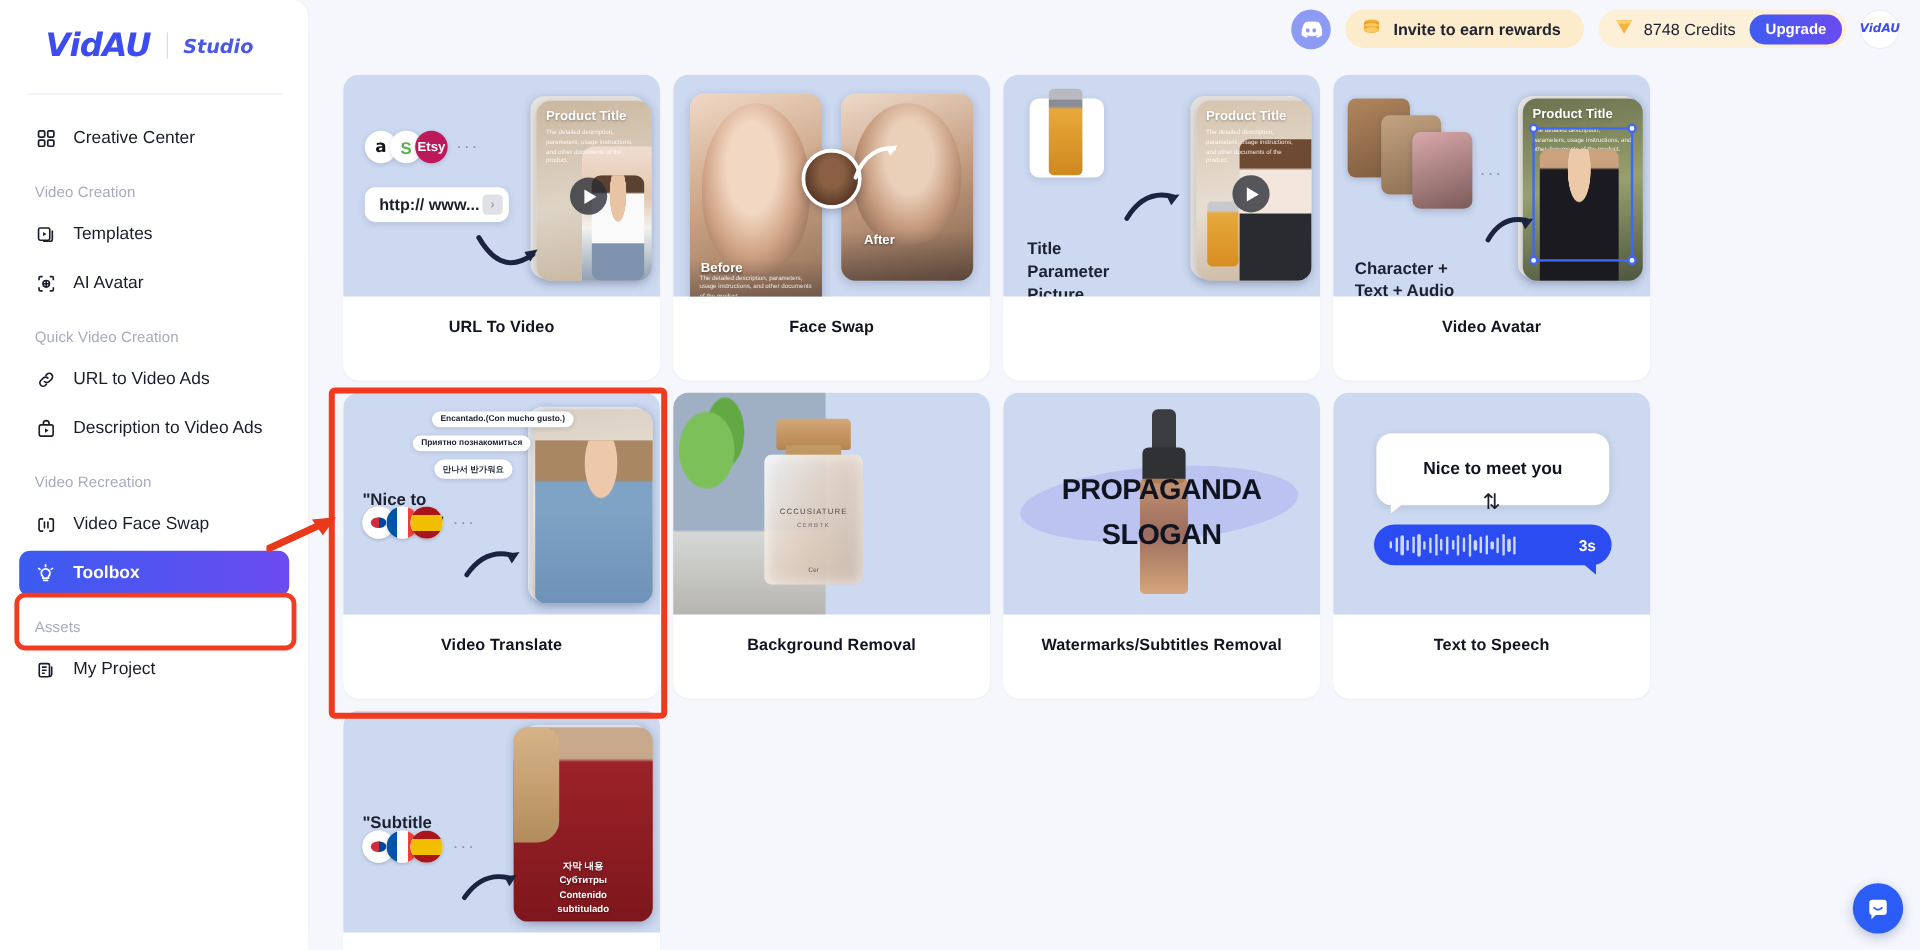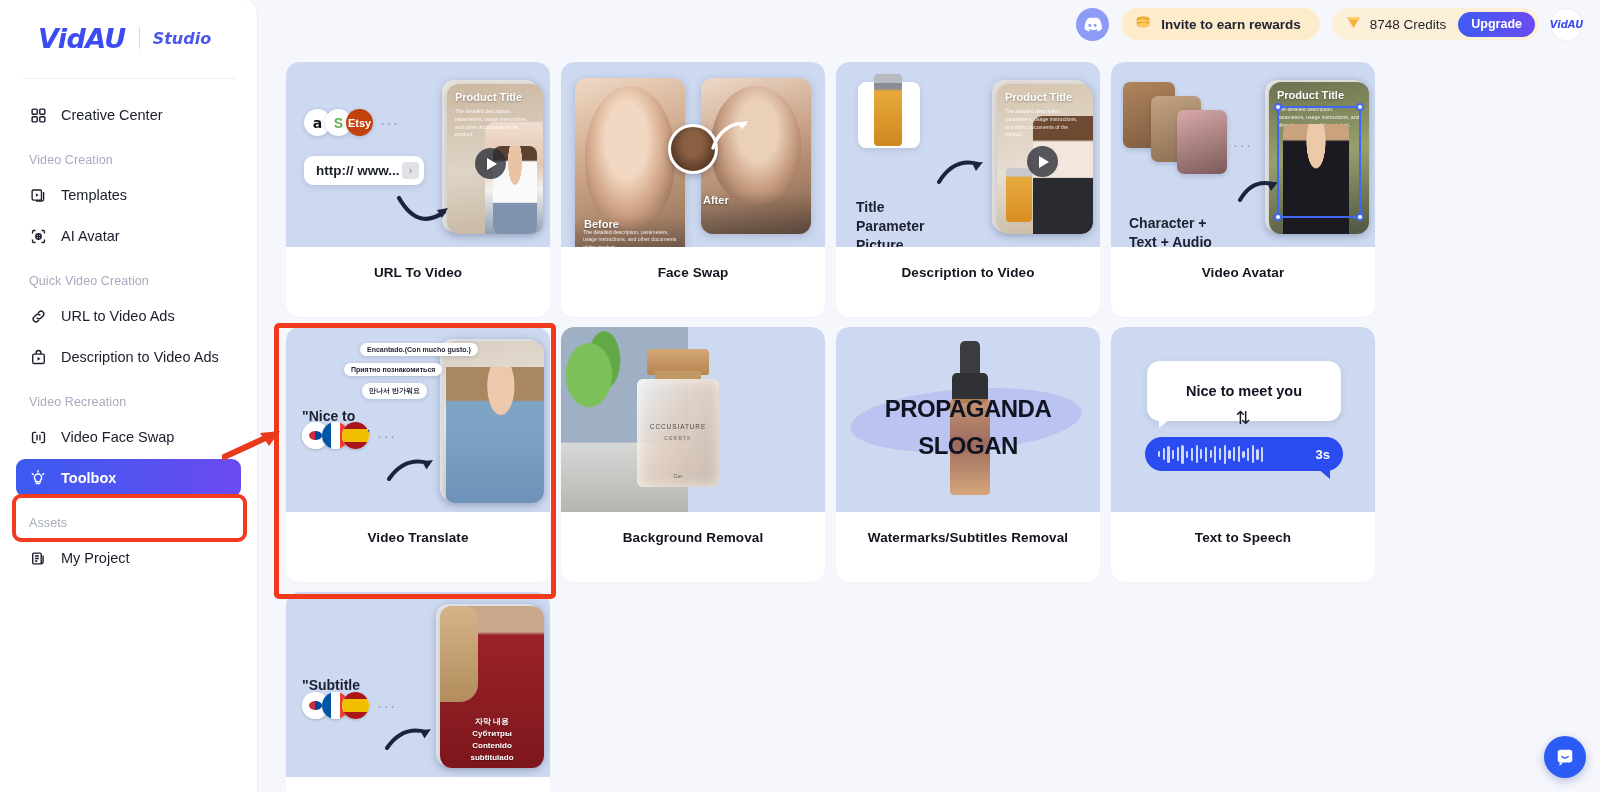--- a/index.html
+++ b/index.html
@@ -323,21 +323,21 @@
             <div class="pdesc">The detailed description, parameters, usage instructions, and other documents of the product.</div>
             <div class="playbtn" style="left:28px;top:64px;"></div>
           </div>
           <div style="position:absolute;left:18px;top:47px;display:flex;align-items:center;gap:-5px;">
             <div class="logo-chip">
                 <span style="color:#141519;font-family:'DejaVu Sans',sans-serif;">a</span>
               </div>
             <div class="logo-chip" style="margin-left:-6px;color:#5fb054;">
                 <span>S</span>
               </div>
-            <div class="logo-chip" style="margin-left:-6px;background:#c2410c;color:#fff;font-size:11px;">
+            <div class="logo-chip" style="margin-left:-6px;background:#be185d;color:#fff;font-size:11px;">
                 <span>Etsy</span>
               </div>
             <span class="dots3" style="margin-left:7px;">···</span>
           </div>
           <div class="urlbox" style="position:absolute;left:18px;top:94px;width:120px;">
             <span>http:// www...</span>
             <span class="urlgo">›</span>
           </div>
           <svg style="position:absolute;left:110px;top:128px;" width="60" height="38" viewBox="0 0 60 38">
             <path d="M3 8 C18 34, 34 32, 48 22" stroke="#1b2340" stroke-width="4.2" fill="none" stroke-linecap="round"></path>
@@ -351,21 +351,21 @@
         <div class="thumb">
           <div class="phone" style="left:14px;top:16px;width:110px;height:180px;background:linear-gradient(160deg,#f0d9c6,#c9a183 48%,#8b6a52);">
             <div style="position:absolute;left:10px;right:10px;top:8px;bottom:30px;background:radial-gradient(ellipse at 46% 38%,#f2d8c2 30%,#cfa284 58%,#6d4f3c 100%);border-radius:50% 50% 46% 46%;"></div>
             <div style="position:absolute;left:0;right:0;bottom:0;height:42px;background:linear-gradient(180deg,transparent,rgba(20,20,30,.35));"></div>
             <div style="position:absolute;left:9px;bottom:28px;color:#fff;font-size:11px;font-weight:700;text-shadow:0 1px 2px rgba(0,0,0,.5);">Before</div>
             <div class="pdesc" style="top:auto;bottom:6px;">The detailed description, parameters, usage instructions, and other documents of the product.</div>
           </div>
           <div class="phone" style="right:14px;top:16px;width:110px;height:156px;background:linear-gradient(160deg,#eedac9,#c49c80 48%,#7f6049);">
             <div style="position:absolute;left:10px;right:10px;top:8px;bottom:30px;background:radial-gradient(ellipse at 52% 38%,#eacfb9 30%,#c59a7d 58%,#67493a 100%);border-radius:50% 50% 46% 46%;"></div>
             <div style="position:absolute;left:0;right:0;bottom:0;height:42px;background:linear-gradient(180deg,transparent,rgba(20,20,30,.35));"></div>
-            <div style="position:absolute;left:2px;bottom:28px;color:#fff;font-size:11px;font-weight:700;text-shadow:0 1px 2px rgba(0,0,0,.5);">After</div>
+            <div style="position:absolute;left:19px;bottom:28px;color:#fff;font-size:11px;font-weight:700;text-shadow:0 1px 2px rgba(0,0,0,.5);">After</div>
             <div class="pdesc" style="top:auto;bottom:6px;"></div>
           </div>
           <div style="position:absolute;left:107px;top:62px;width:50px;height:50px;border-radius:50%;border:3px solid #fff;background:radial-gradient(ellipse at 50% 40%,#8a5f42 32%,#5b3b28 70%,#2d1d15);box-shadow:0 2px 7px rgba(20,30,60,.3);"></div>
           <svg style="position:absolute;left:148px;top:52px;" width="44" height="44" viewBox="0 0 44 44">
             <path d="M4 34 C10 16, 24 8, 36 10" stroke="#fff" stroke-width="3.4" fill="none" stroke-linecap="round"></path>
             <path d="M39 7 l-10 1.5 4 7z" fill="#fff"></path>
           </svg>
         </div>
         <div class="card-label">Face Swap</div>
       </div>
@@ -385,21 +385,20 @@
           <div style="position:absolute;left:20px;top:96px;" class="cap-text">
             <div>Title</div>
             <div>Parameter</div>
             <div>Picture</div>
           </div>
           <svg style="position:absolute;left:100px;top:94px;" width="54" height="34" viewBox="0 0 54 34">
             <path d="M3 26 C14 8, 28 4, 42 8" stroke="#1b2340" stroke-width="4" fill="none" stroke-linecap="round"></path>
             <path d="M47 6 l-11 1 4 8z" fill="#1b2340"></path>
           </svg>
         </div>
-        <div class="card-label">Description to Video</div>
       </div>
 
       <div class="card">
         <div class="thumb">
           <div class="phone back" style="right:10px;top:18px;width:100px;height:152px;background:#ece9e4;"></div>
           <div class="phone" style="right:6px;top:20px;width:100px;height:152px;background:linear-gradient(170deg,#6c7250,#97a06d 48%,#4e5740);">
             <div class="ptitle">Product Title</div>
             <div class="pdesc">The detailed description, parameters, usage instructions, and other documents of the product.</div>
             <div style="position:absolute;left:14px;bottom:0;width:66px;height:110px;background:radial-gradient(ellipse at 50% 16%,#ecc9a8 20%,transparent 21%),linear-gradient(180deg,#caa37e 0 14%,#1a1a20 16%);border-radius:8px 8px 0 0;"></div>
           </div>
@@ -522,21 +521,21 @@
             </span>
             <span style="color:#fff;font-size:13px;font-weight:700;margin-left:auto;">3s</span>
           </div>
         </div>
         <div class="card-label">Text to Speech</div>
       </div>
 
       <div class="card">
         <div class="thumb">
           <div class="phone back" style="right:10px;top:12px;width:104px;height:162px;background:#e7e9ee;"></div>
-          <div class="phone" style="right:6px;top:14px;width:104px;height:162px;background:linear-gradient(180deg,#c8a98c 0 16%,#9b2228 18%,#7d171d 100%);">
+          <div class="phone" style="right:6px;top:14px;width:116px;height:162px;background:linear-gradient(180deg,#c8a98c 0 16%,#9b2228 18%,#7d171d 100%);">
             <div style="position:absolute;left:-2px;top:0;width:40px;height:96px;background:linear-gradient(180deg,#d6b488,#b28c5c);border-radius:0 14px 18px 0;"></div>
             <div style="position:absolute;left:0;right:0;bottom:4px;text-align:center;color:#fff;font-size:8px;font-weight:700;line-height:1.5;text-shadow:0 1px 2px rgba(0,0,0,.4);">
               <div>자막 내용</div>
               <div>Субтитры</div>
               <div>Contenido</div>
               <div>subtitulado</div>
             </div>
           </div>
           <div style="position:absolute;left:16px;top:44px;" class="cap-text">
             <div>"Subtitle</div>

